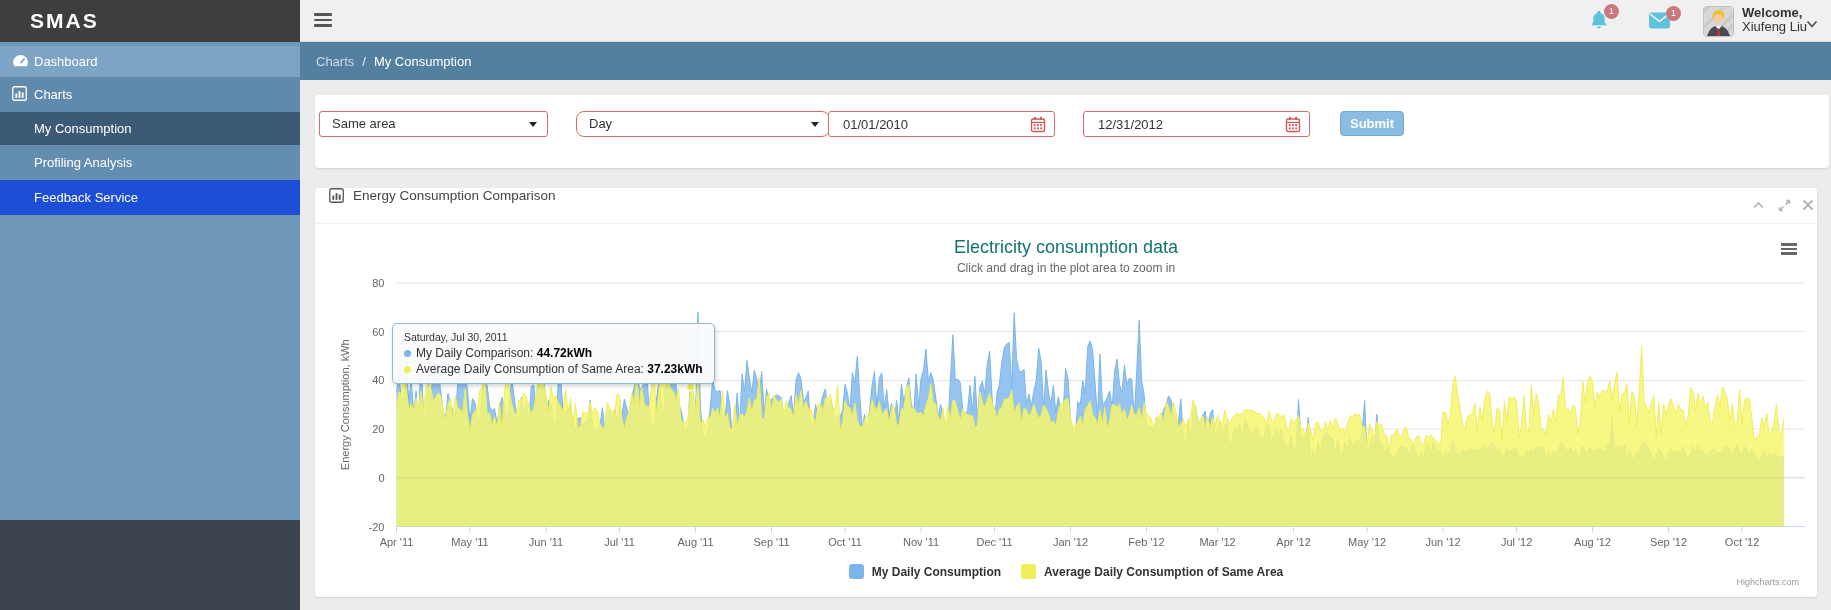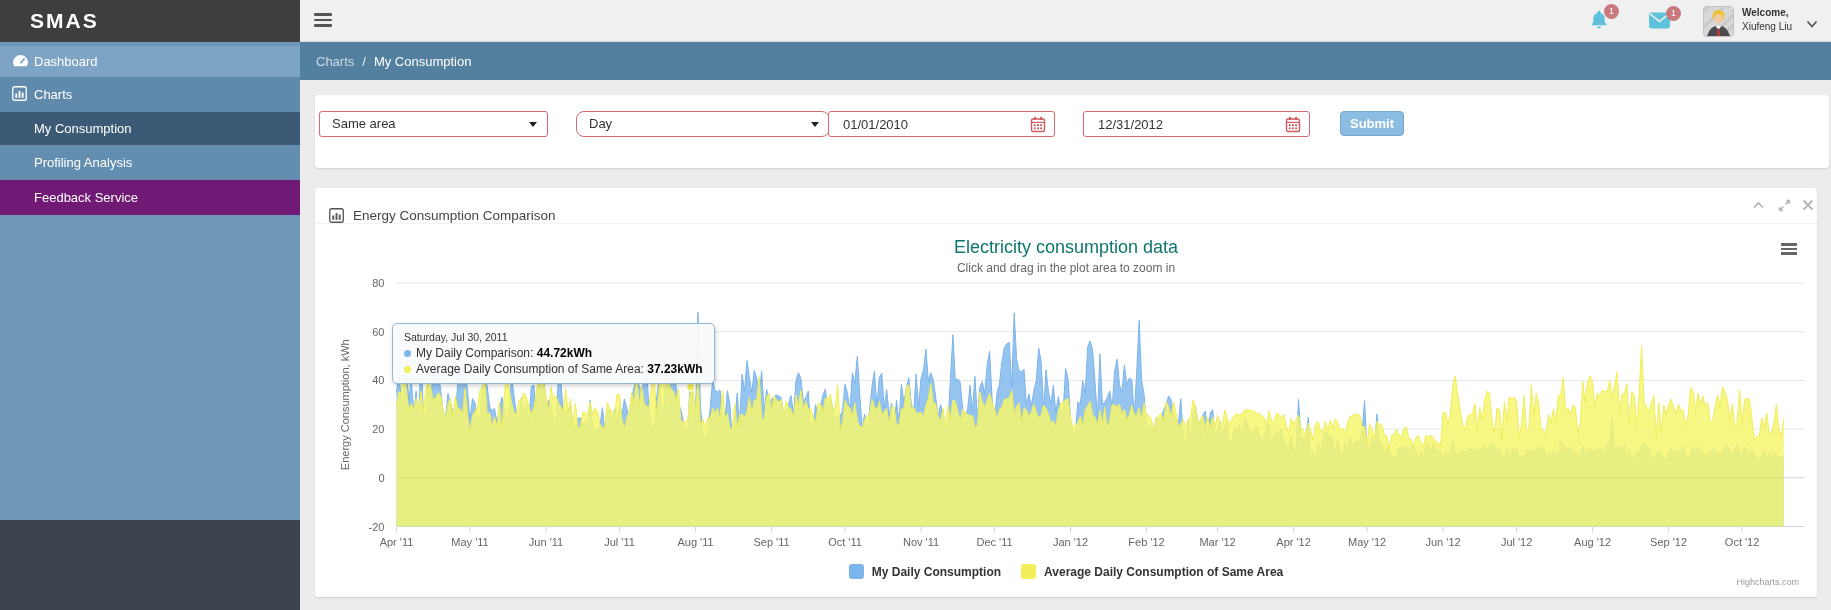--- a/index.html
+++ b/index.html
@@ -12,35 +12,35 @@
   .logo{position:absolute;left:0;top:0;width:300px;height:42px;background:#3e3e3e;
         color:#fff;font-size:21px;font-weight:bold;letter-spacing:2px;
         line-height:42px;padding-left:30px;box-sizing:border-box;}
   .hamb{position:absolute;left:314px;top:13px;width:20px;height:16px;cursor:pointer;}
   .hamb span{display:block;width:18px;height:2.5px;background:#555;margin-bottom:3px;border-radius:1px;}
   .top-icon{position:absolute;top:9px;width:26px;height:26px;cursor:pointer;}
   .badge{position:absolute;top:-5px;left:16px;width:15px;height:15px;border-radius:50%;
          background:#c9797d;color:#fff;font-size:9px;line-height:15px;text-align:center;}
   .avatar{position:absolute;left:1703px;top:6px;width:29px;height:29px;border-radius:4px;
           background:#d9d9d9;border:1px solid #c2c2c2;overflow:hidden;cursor:pointer;}
-  .welcome{position:absolute;left:1742px;top:6px;font-size:10px;color:#333;cursor:pointer;line-height:14px;}
+  .welcome{position:absolute;left:1742px;top:6px;font-size:13px;color:#333;cursor:pointer;line-height:14px;}
   .welcome .w1{font-weight:bold;}
   .user-chevron{position:absolute;left:1806px;top:15px;}
   
   .sidebar{position:absolute;left:0;top:42px;width:300px;height:478px;background:#6e96b7;}
   .sidebar-bottom{position:absolute;left:0;top:520px;width:300px;height:90px;background:#3a434e;}
   .side-item{position:absolute;left:0;width:300px;color:#fff;font-size:13px;cursor:pointer;
              box-sizing:border-box;display:flex;align-items:center;}
   .side-item .lbl{margin-left:34px;}
   .side-item .ico{position:absolute;left:12px;top:50%;transform:translateY(-50%);}
   .si-dash{top:4px;height:31px;background:#7ea4c5;}
   .si-charts{top:35px;height:35px;background:#5f8aac;}
   .si-mycons{top:70px;height:33px;background:#3c5a75;}
   .si-prof{top:103px;height:35px;background:#638eaf;}
-  .si-feed{top:138px;height:35px;background:#701a75;text-align:right;}
+  .si-feed{top:138px;height:35px;background:#1d4ed8;text-align:right;}
   
   .crumbbar{position:absolute;left:300px;top:42px;width:1531px;height:38px;background:#54809f;
             display:flex;align-items:center;font-size:13px;}
   .crumbbar a{color:#ccdbe7;margin-left:16px;text-decoration:none;cursor:pointer;}
   .crumb-sep{color:#e8eef4;margin:0 8px;}
   .crumb-cur{color:#fff;}
   
   .card{position:absolute;background:#fff;border-radius:3px;box-shadow:0 1px 2px rgba(0,0,0,.12);}
   .filter-card{left:315px;top:95px;width:1502px;height:73px;padding-left:12px;}
   .ctrl{position:absolute;top:16px;height:26px;box-sizing:border-box;border:1px solid #d66a6e;
@@ -54,21 +54,21 @@
   .cal{position:absolute;right:8px;top:4px;cursor:pointer;}
   .sel1{left:4px;width:229px;}
   .sel2{left:261px;width:254px;border-radius:8px;}
   .d1{left:513px;width:227px;}
   .d2{left:768px;width:227px;}
   .submit{position:absolute;left:1025px;top:16px;width:64px;height:25px;background:#8bbce1;
           border:1px solid #74a9cf;border-radius:4px;color:#fff;font-weight:bold;font-size:13px;
           cursor:pointer;font-family:"Liberation Sans",sans-serif;}
   
   .chart-card{left:315px;top:188px;width:1502px;height:409px;}
-  .panel-header{position:relative;height:35px;border-bottom:1px solid #f2f2f2;display:flex;align-items:flex-end;}
+  .panel-header{position:relative;height:35px;border-bottom:1px solid #f2f2f2;display:flex;align-items:flex-start;}
   .panel-header .ph-ico{margin-left:14px;display:flex;}
   .panel-title{margin-left:9px;font-size:13.5px;color:#444;}
   .tool{position:absolute;top:11px;cursor:pointer;display:flex;}
   .t-col{left:1437px;} .t-exp{left:1463px;} .t-cls{left:1487px;}
   .chart-body{position:relative;width:1502px;height:374px;}
   .chart-title{position:absolute;top:13px;left:0;width:100%;text-align:center;
                font-size:18px;color:#0f766e;}
   .chart-subtitle{position:absolute;top:37px;left:0;width:100%;text-align:center;
                   font-size:12px;color:#666;}
   .chart-menu{position:absolute;left:1464px;top:17px;width:22px;height:17px;background:transparent;

